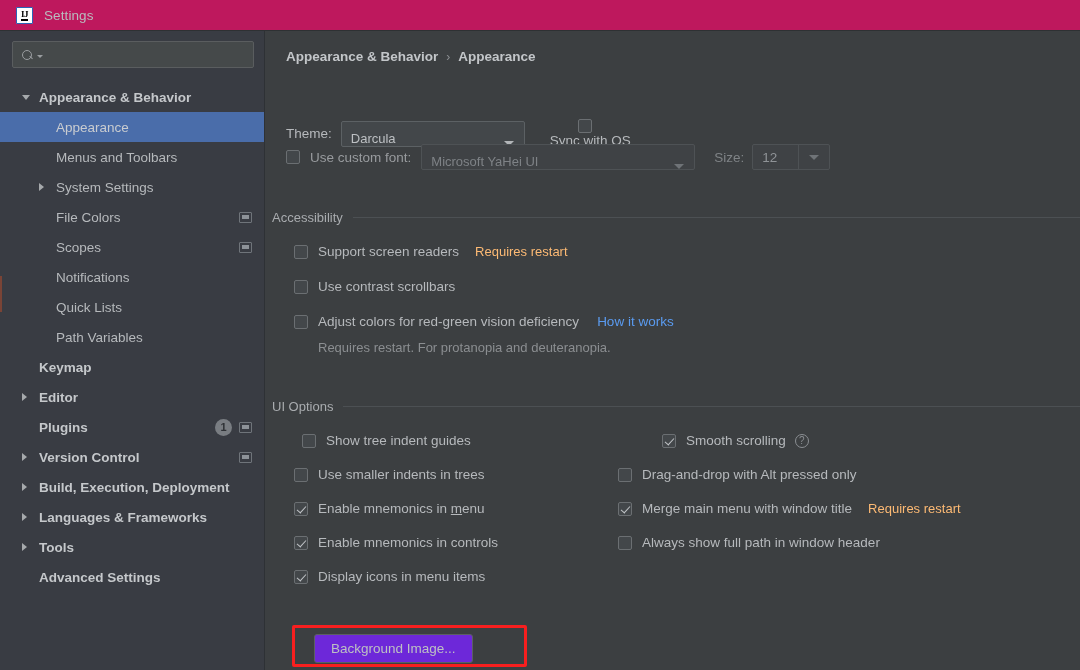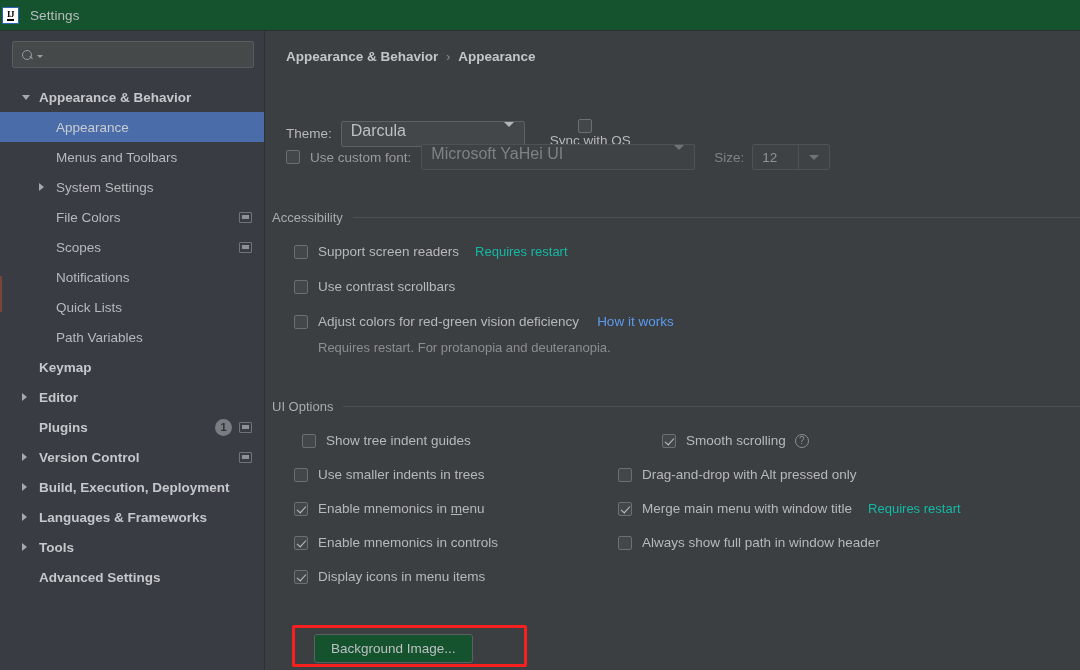--- a/index.html
+++ b/index.html
@@ -14,24 +14,24 @@
   #app {
     position: relative;
     width: 1080px; height: 670px;
     background: #3c3f41;
   }
 
   
   .titlebar {
     position: absolute; left: 0; top: 0;
     width: 1080px; height: 31px;
-    background: #14532d;
+    background: #be185d;
     border-bottom: 1px solid #2e3133;
     display: flex; align-items: center;
-    padding-left: 2px;
+    padding-left: 16px;
   }
   .ij-logo {
     width: 17px; height: 17px;
     background: #ffffff;
     border: 1px solid #2a64b8;
     border-radius: 1px;
     display: flex; align-items: center; justify-content: center;
     margin-right: 11px;
     flex: 0 0 auto;
   }
@@ -202,24 +202,24 @@
     display: flex; align-items: center;
   }
   .field-label { color: #b6b9bc; font-size: 13.5px; }
   .field-label.dim { color: #7f8386; }
 
   .combo {
     height: 26px;
     background: #43474a;
     border: 1px solid #5c6164;
     border-radius: 2px;
-    display: flex; align-items: flex-start;
+    display: flex; align-items: flex-end;
     padding-left: 9px;
     color: #bdc0c3;
-    font-size: 16px;
+    font-size: 13px;
     position: relative;
     cursor: default;
   }
   .combo.dim { color: #7e8286; background: #3f4245; border-color: #4e5255; }
   .combo .tri {
     position: absolute; right: 10px;
     width: 0; height: 0;
     border-left: 5px solid transparent;
     border-right: 5px solid transparent;
     border-top: 5px solid #b2b5b8;
@@ -268,21 +268,21 @@
     content: "";
     position: absolute;
     left: 4px; top: 1px;
     width: 4px; height: 8px;
     border: solid #c2c5c8;
     border-width: 0 1.6px 1.6px 0;
     transform: rotate(42deg);
   }
   .cb-label { color: #b6b9bc; font-size: 13.5px; white-space: nowrap; }
   .cb-label .mn { text-decoration: underline; }
-  .hint { color: #14b8a6; font-size: 13px; margin-left: 16px; white-space: nowrap; }
+  .hint { color: #fdba74; font-size: 13px; margin-left: 16px; white-space: nowrap; }
   .link { color: #5a9bf0; font-size: 13.5px; margin-left: 18px; white-space: nowrap; cursor: pointer; }
   .sub-note {
     position: absolute;
     color: #8b8e91;
     font-size: 13px;
   }
 
   .qmark {
     width: 14px; height: 14px;
     border: 1.3px solid #8b8f93;
@@ -309,21 +309,21 @@
   .section .rule {
     flex: 1 1 auto;
     height: 1px;
     background: #4c5053;
   }
 
   
   .btn {
     position: absolute;
     height: 29px;
-    background: #14532d;
+    background: #6d28d9;
     border: 1px solid #5c6063;
     border-radius: 3px;
     color: #bdc0c3;
     font-size: 13.5px;
     display: flex; align-items: center; justify-content: center;
     padding: 0 16px;
     cursor: default;
   }
   .annot-box {
     position: absolute;

